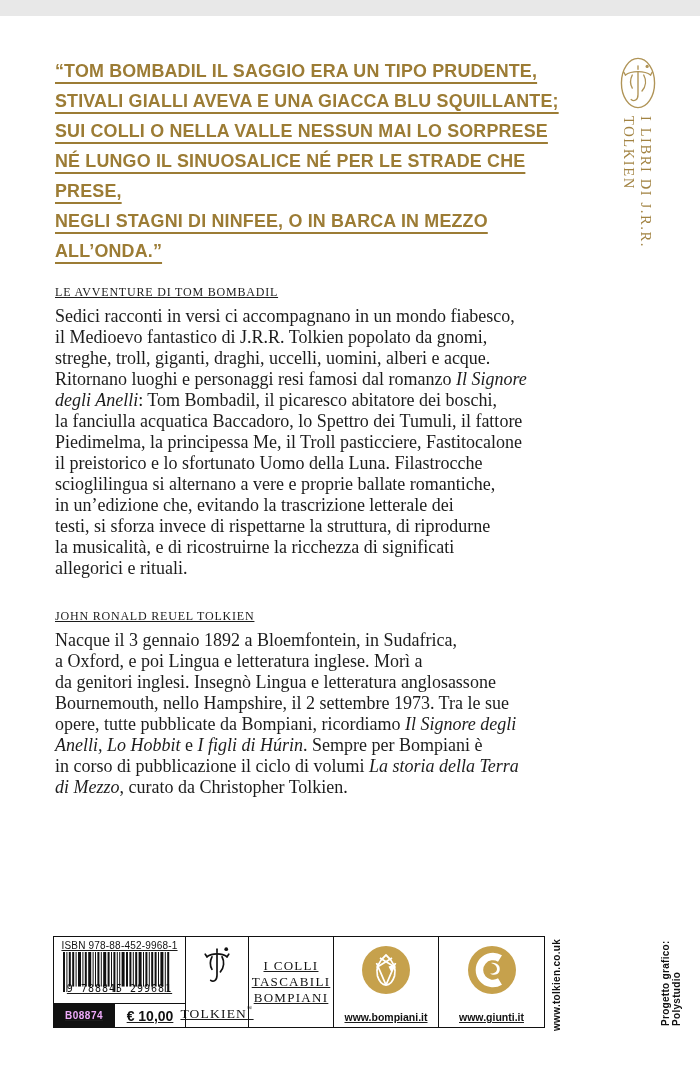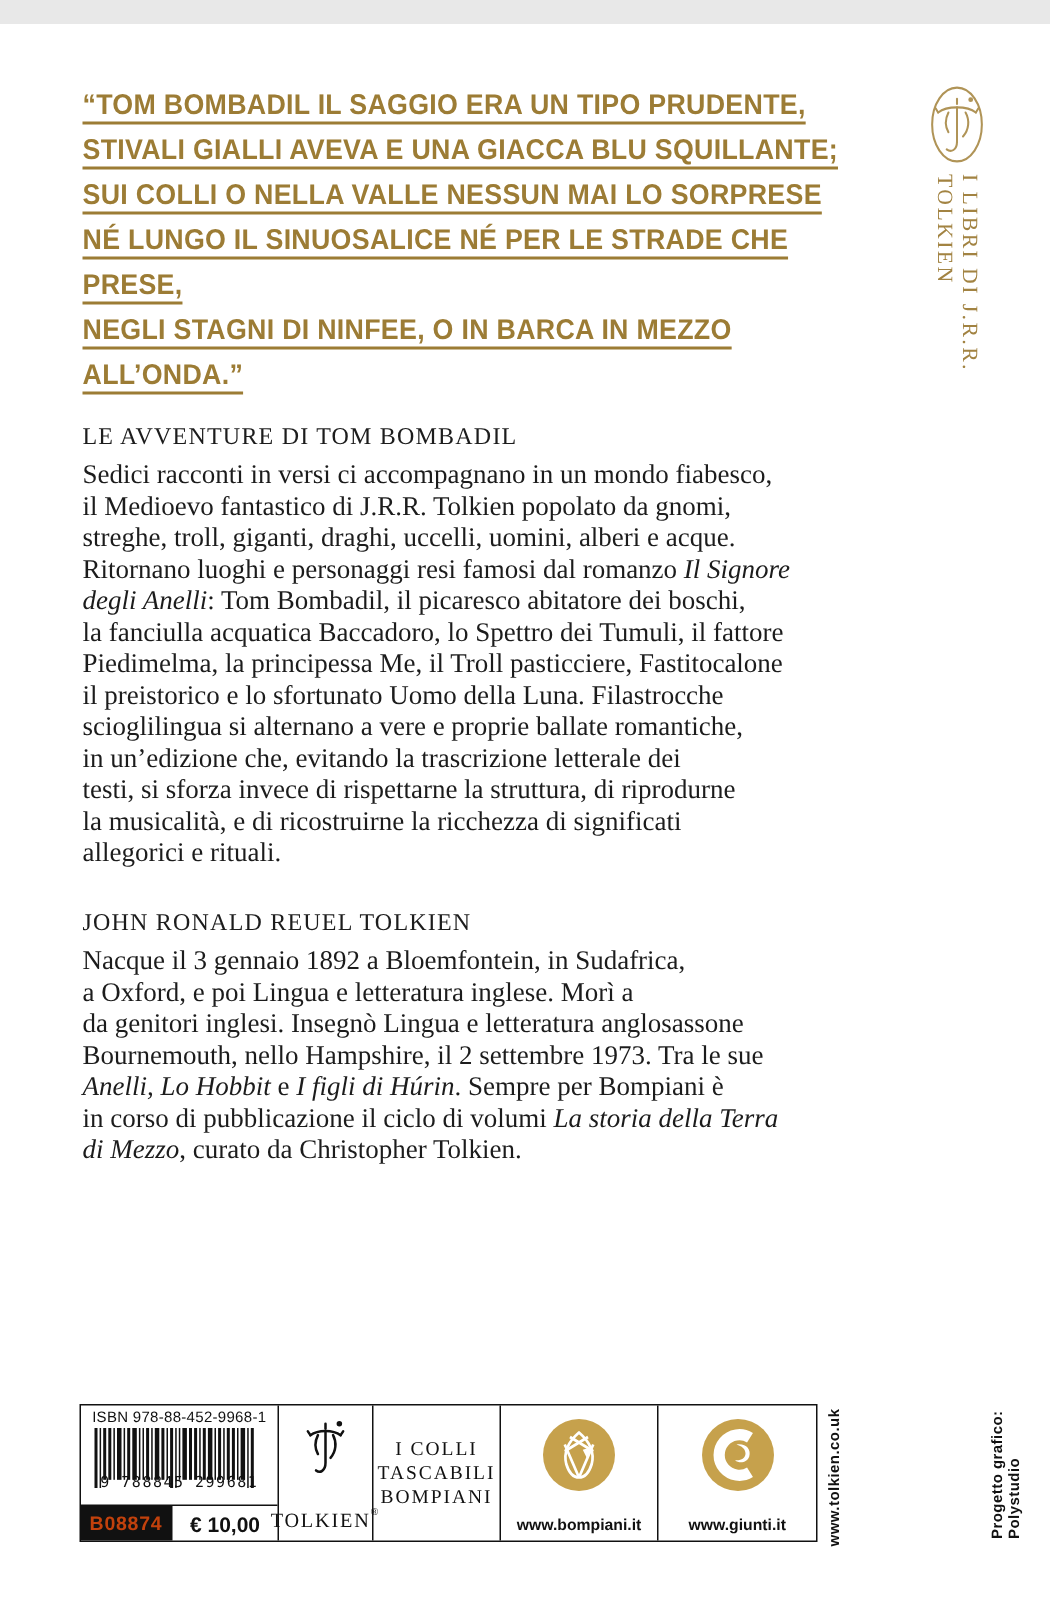--- a/index.html
+++ b/index.html
@@ -25,41 +25,41 @@
   .series-label {
     position:absolute; left:620px; top:100px; height:210px;
     writing-mode:vertical-rl; text-orientation:mixed;
     font-family:"Liberation Serif", serif; font-size:14.5px;
     letter-spacing:1.6px; color:#a28342;
   }
   
   .block { position:absolute; left:55px; width:545px; }
   .block-synopsis { top:266px; }
   .block-bio { top:590px; }
-  .block .heading { font-size:16px; font-weight:normal; letter-spacing:0.8px; margin-bottom:4px; line-height:20px; }
+  .block .heading { font-size:12px; font-weight:normal; letter-spacing:0.8px; margin-bottom:4px; line-height:20px;text-decoration:underline; }
   .body-lines { font-size:18px; line-height:21px; }
   .body-lines .line { white-space:nowrap; }
   .body-lines em { font-style:italic; }
   
   .footer-box {
     position:absolute; left:53px; top:920px; width:492px; height:92px;
     border:1.5px solid #111; display:flex; background:#fff;
   }
-  .cell { position:relative; display:flex; flex-direction:column; align-items:center; }
+  .cell { position:relative; display:flex; flex-direction:column; align-items:center;text-decoration:underline; }
   .cell + .cell { border-left:1.5px solid #111; }
   .cell-barcode { width:131px; }
   .cell-tolkien { width:63px; }
   .cell-imprint { width:85px; justify-content:center; }
   .cell-bompiani { width:105px; }
   .cell-giunti { flex:1; }
   .isbn-label { font-family:"Liberation Sans", sans-serif; font-size:10px; letter-spacing:0.2px; margin-top:3px; color:#111; }
   .bars { width:116px; height:40px; margin-top:1px; }
   .ean-digits { font-family:"DejaVu Sans Mono", monospace; font-size:10px; letter-spacing:1px; margin-top:-9px; background:transparent; color:#111; }
   .price-row { margin-top:auto; width:100%; height:24px; border-top:1.5px solid #111; display:flex; font-family:"Liberation Sans", sans-serif; font-weight:bold; }
-  .code-box { width:60px; background:#111; color:#c2410c; font-size:13px; display:flex; align-items:center; justify-content:center; letter-spacing:0.5px; }
+  .code-box { width:60px; background:#111; color:#f0abfc; font-size:10px; display:flex; align-items:center; justify-content:center; letter-spacing:0.5px; }
   .price-box { flex:1; border-left:1.5px solid #111; color:#111; font-size:14px; display:flex; align-items:center; justify-content:center; }
   .footer-monogram { width:34px; height:42px; margin-top:8px; }
   .brand-label { margin-top:auto; margin-bottom:5px; font-size:13.5px; letter-spacing:1.2px; color:#111; }
   .brand-label sup { font-size:7px; vertical-align:8px; }
   .imprint-lines { text-align:center; font-size:13px; line-height:16px; letter-spacing:1.3px; color:#111; }
   .logo-circle { width:48px; height:48px; margin-top:9px; }
   .logo-url { margin-top:auto; margin-bottom:4px; font-family:"Liberation Sans", sans-serif; font-weight:bold; font-size:10.5px; color:#111; }
   
   .vtext-up { writing-mode:vertical-rl; text-orientation:mixed; transform:rotate(180deg);
     font-family:"Liberation Sans", sans-serif; font-weight:bold; font-size:10px; color:#111; letter-spacing:0.3px; }
@@ -113,20 +113,21 @@
       </div>
   </div>
 
   <div class="block block-bio">
     <div class="heading">JOHN RONALD REUEL TOLKIEN</div>
     <div class="body-lines">
         <div class="line"><span>Nacque il 3 gennaio 1892 a Bloemfontein, in Sudafrica,</span></div>
         <div class="line"><span>a Oxford, e poi Lingua e letteratura inglese. Morì a</span></div>
         <div class="line"><span>da genitori inglesi. Insegnò Lingua e letteratura anglosassone</span></div>
         <div class="line"><span>Bournemouth, nello Hampshire, il 2 settembre 1973. Tra le sue</span></div>
+        <div class="line"><span>opere, tutte pubblicate da Bompiani, ricordiamo </span><em>Il Signore degli</em></div>
         <div class="line"><em>Anelli, Lo Hobbit</em><span> e </span><em>I figli di Húrin</em><span>. Sempre per Bompiani è</span></div>
         <div class="line"><span>in corso di pubblicazione il ciclo di volumi </span><em>La storia della Terra</em></div>
         <div class="line"><em>di Mezzo</em><span>, curato da Christopher Tolkien.</span></div>
       </div>
   </div>
 
   <div class="footer-box">
 
     <div class="cell cell-barcode">
       <div class="isbn-label">ISBN 978-88-452-9968-1</div>

